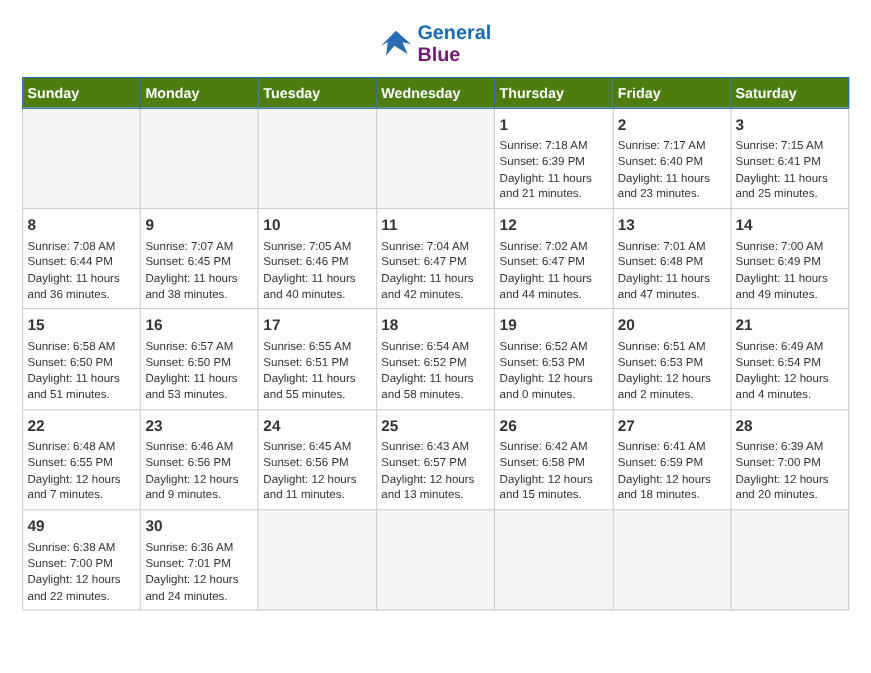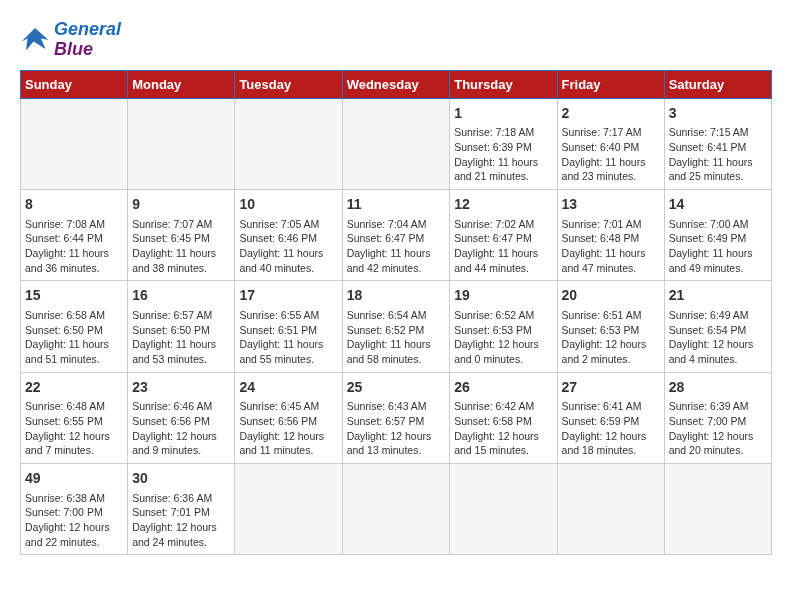--- a/index.html
+++ b/index.html
@@ -6,23 +6,22 @@
     body {
       font-family: Arial, sans-serif;
       background: #fff;
       width: 792px;
       min-height: 612px;
       padding: 20px;
     }
     .header-area {
       display: flex;
       align-items: flex-start;
-      justify-content: space-between;
+      justify-content: center;
       margin-bottom: 10px;
-      font-style: italic;
     }
     .logo {
       display: flex;
       align-items: center;
       gap: 4px;
     }
     .logo-text {
       font-size: 18px;
       font-weight: bold;
       color: #333;
@@ -46,21 +45,21 @@
     .subtitle {
       font-size: 16px;
       color: #555;
     }
     .calendar {
       width: 100%;
       border-collapse: collapse;
       font-size: 11px;
     }
     .calendar thead tr th {
-      background-color: #b91c1c;
+      background-color: #4d7c0f;
       color: #fff;
       padding: 6px 4px;
       text-align: left;
       font-size: 13px;
       font-weight: bold;
       border: 1px solid #2a6db5;
     }
     .calendar tbody tr td {
       vertical-align: top;
       padding: 5px 4px;

